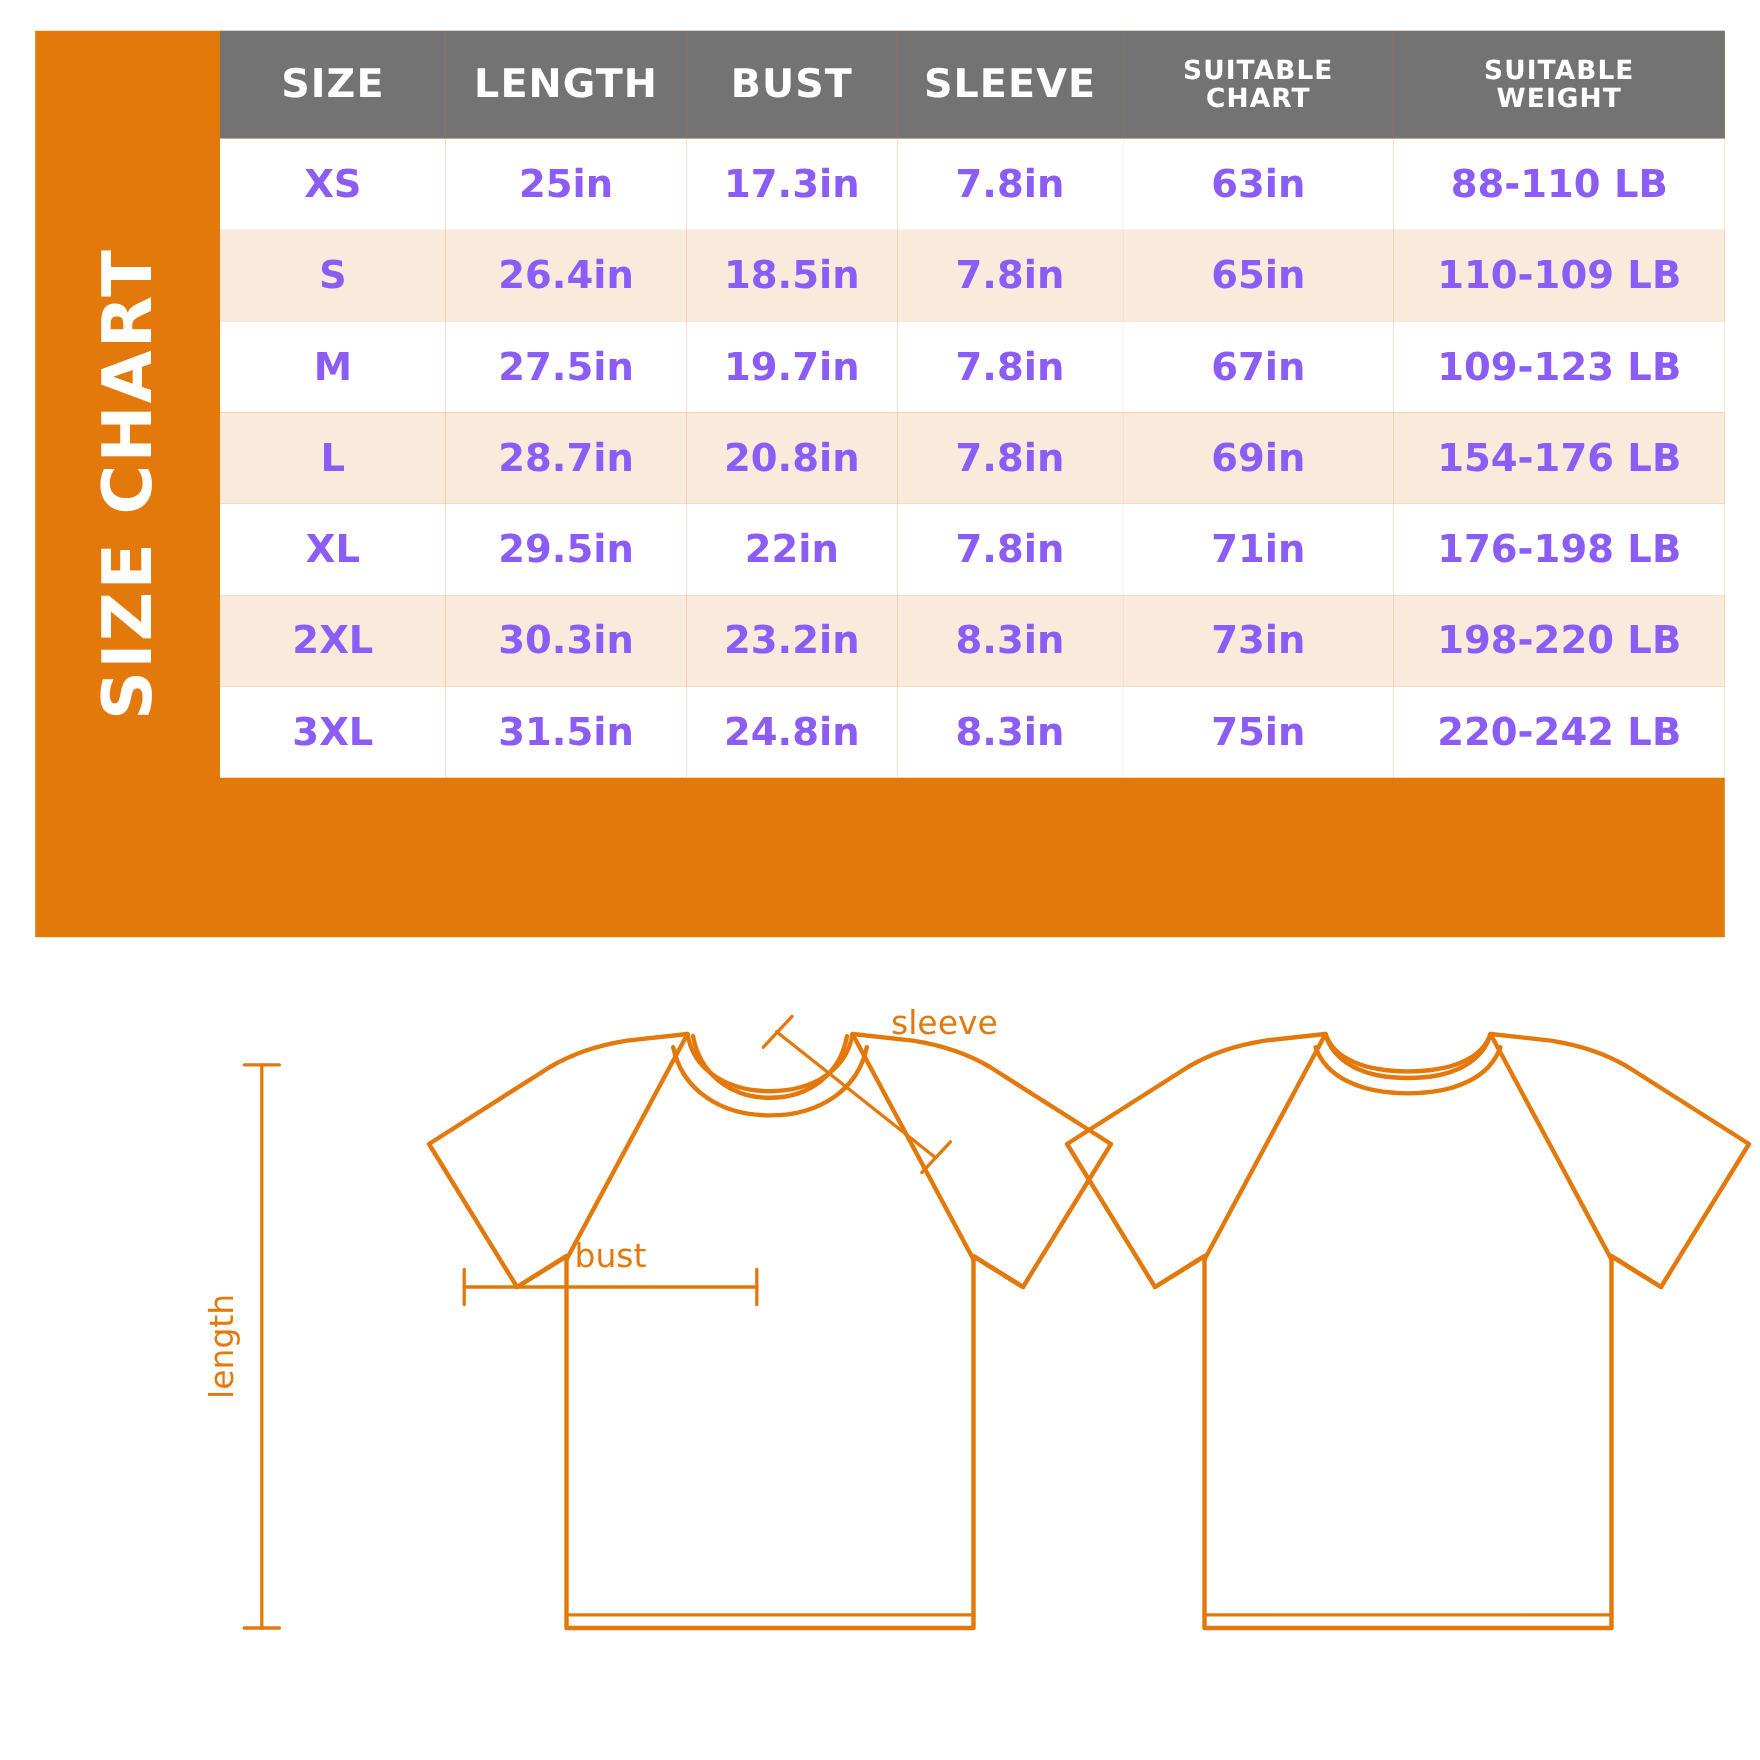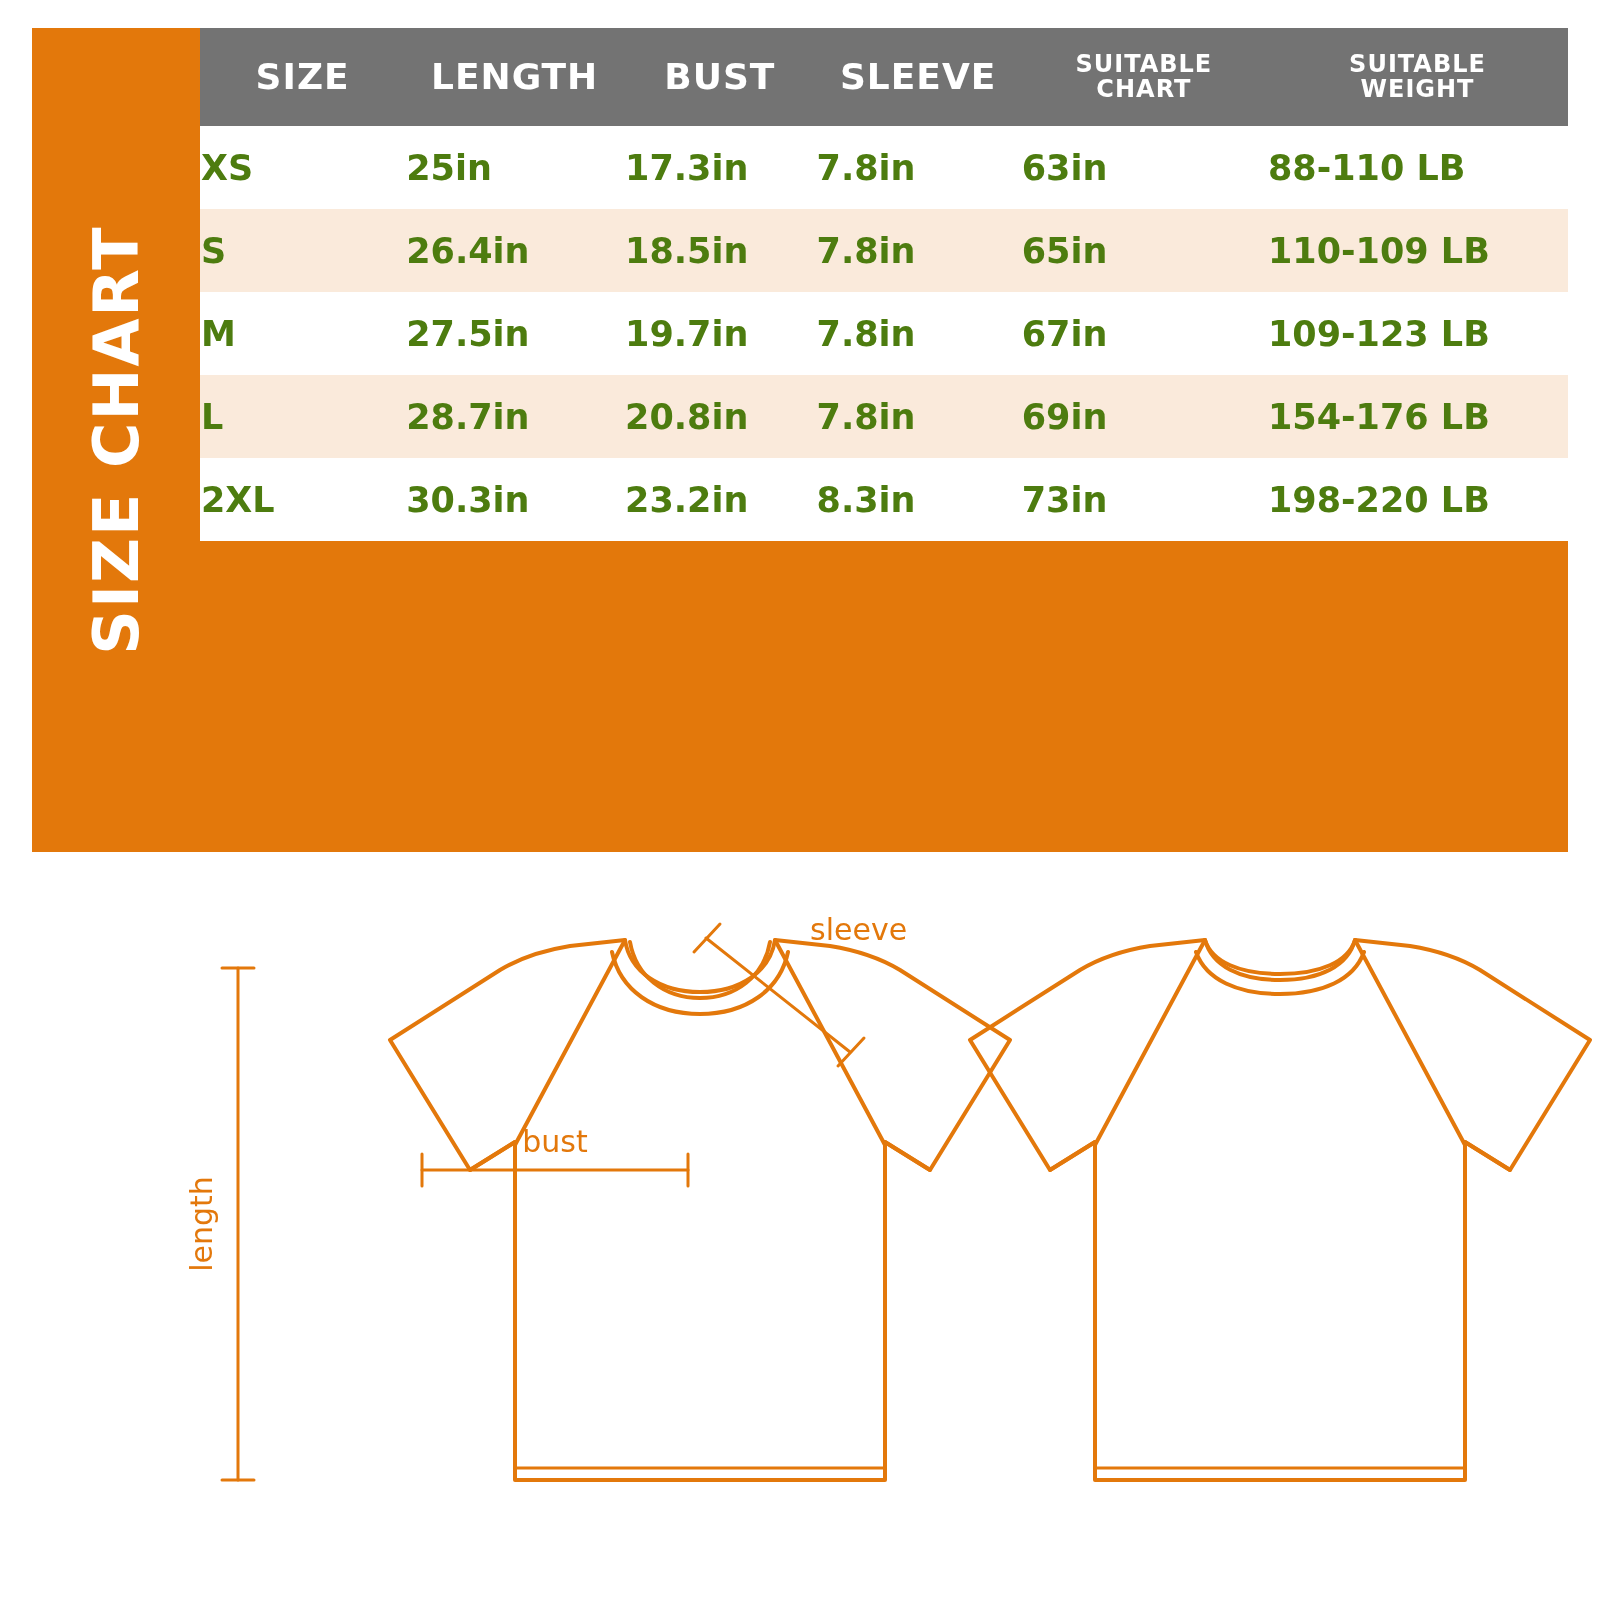--- a/index.html
+++ b/index.html
@@ -62,27 +62,27 @@
     height: 96px;
     vertical-align: middle;
     text-align: center;
     line-height: 1.05;
     background: #737373;
   }
   table.size-table th.small {
     font-size: 24px;
   }
   table.size-table td {
-    text-align: left;
+    text-align: center;
     vertical-align: middle;
     height: 81px;
     font-family: "DejaVu Sans", sans-serif;
     font-weight: bold;
     font-size: 35px;
-    color: #4d7c0f;
+    color: #8b5cf6;
   }
   table.size-table tbody tr:nth-child(odd) td {
     background: #FFFFFF;
   }
   table.size-table tbody tr:nth-child(even) td {
     background: #FAEADB;
   }
   col.c-size    { width: 15.0%; }
   col.c-length  { width: 16.0%; }
   col.c-bust    { width: 14.0%; }
@@ -169,26 +169,42 @@
         </tr>
         <tr>
           <td>L</td>
           <td>28.7in</td>
           <td>20.8in</td>
           <td>7.8in</td>
           <td>69in</td>
           <td>154-176 LB</td>
         </tr>
         <tr>
+          <td>XL</td>
+          <td>29.5in</td>
+          <td>22in</td>
+          <td>7.8in</td>
+          <td>71in</td>
+          <td>176-198 LB</td>
+        </tr>
+        <tr>
           <td>2XL</td>
           <td>30.3in</td>
           <td>23.2in</td>
           <td>8.3in</td>
           <td>73in</td>
           <td>198-220 LB</td>
+        </tr>
+        <tr>
+          <td>3XL</td>
+          <td>31.5in</td>
+          <td>24.8in</td>
+          <td>8.3in</td>
+          <td>75in</td>
+          <td>220-242 LB</td>
         </tr>
       </tbody>
     </table>
   </div>
 </div>
 
 <div class="diagram">
   <svg width="1600" height="700" viewBox="0 0 1600 700" xmlns="http://www.w3.org/2000/svg">
     <g fill="none" stroke="#E3780B" stroke-width="4" stroke-linejoin="round" stroke-linecap="round">
 

